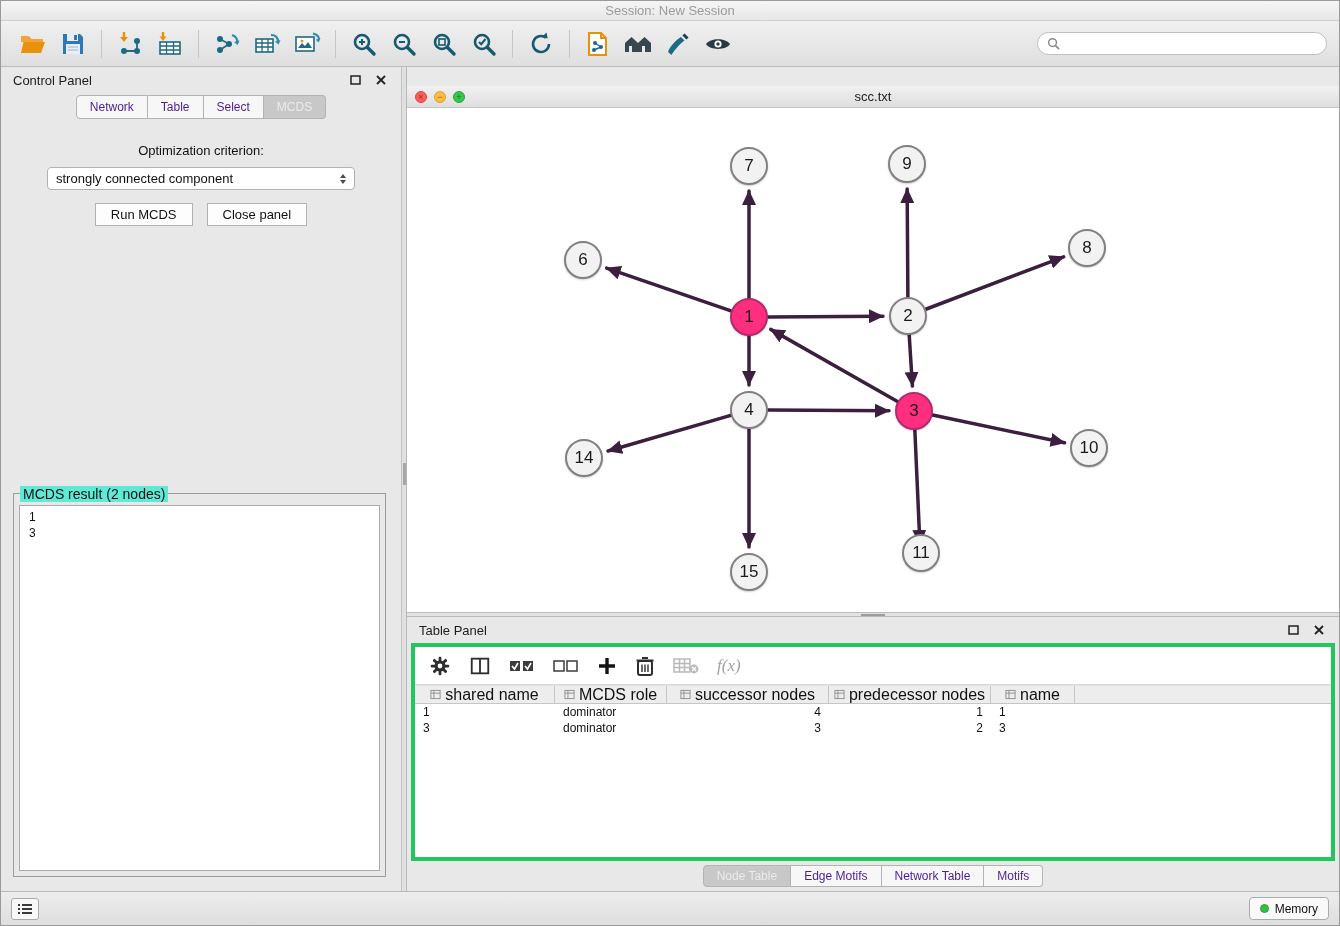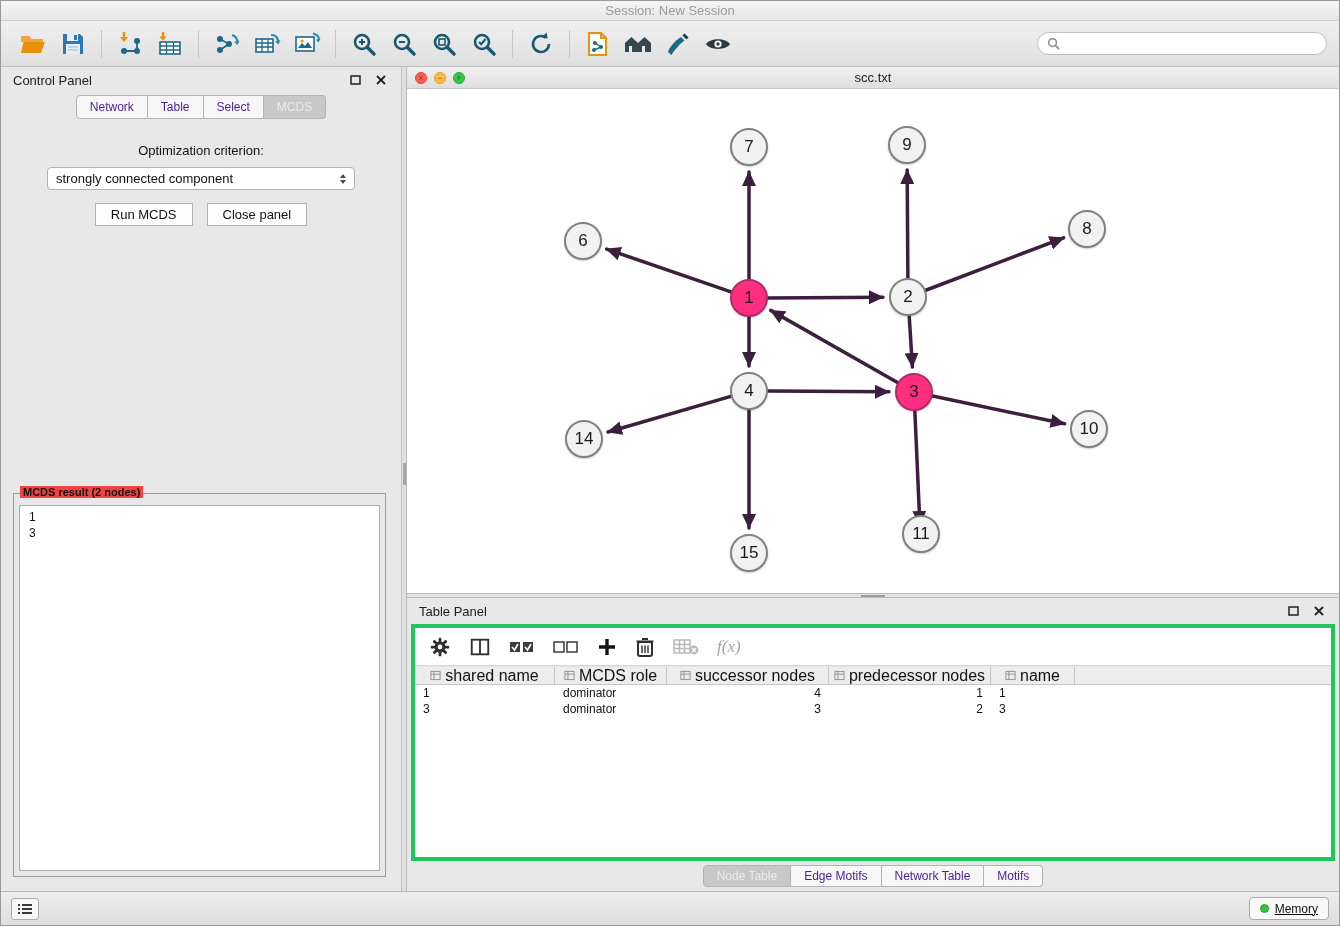--- a/index.html
+++ b/index.html
@@ -31,32 +31,32 @@
 .seg-tab.active{background:#c8c8c8;color:#ebebeb;}
 .cp-body{flex:1;position:relative;}
 .opt-label{text-align:center;font-size:13px;margin-top:24px;color:#111;}
 .select{width:308px;height:23px;margin:9px auto 0;background:#fff;border:1px solid #b2b2b2;border-radius:4px;display:flex;align-items:center;padding:0 8px;font-size:13px;color:#111;cursor:pointer;}
 .select .arrows{margin-left:auto;display:flex;flex-direction:column;gap:2px;align-items:center;}
 .tri-up{width:0;height:0;border-left:3.5px solid transparent;border-right:3.5px solid transparent;border-bottom:4.5px solid #4a4a4a;}
 .tri-down{width:0;height:0;border-left:3.5px solid transparent;border-right:3.5px solid transparent;border-top:4.5px solid #4a4a4a;}
 .cp-buttons{display:flex;justify-content:center;gap:14px;margin-top:13px;}
 .cpbtn{font:13px "Liberation Sans",sans-serif;background:#fdfdfd;border:1px solid #b2b2b2;border-radius:0;padding:3px 15px;cursor:pointer;color:#111;}
 .result-group{position:absolute;left:12px;right:15px;top:374px;bottom:14px;border:1px solid #9c9c9c;}
-.group-title{position:absolute;top:-8px;left:6px;background:#ef4444;padding:0 3px;font-size:11px;color:#111;font-weight:bold;}
+.group-title{position:absolute;top:-8px;left:6px;background:#5eead4;padding:0 3px;font-size:14px;color:#111;}
 .result-list{position:absolute;left:5px;right:5px;top:11px;bottom:5px;background:#fff;border:1px solid #ababab;font-size:12px;line-height:16px;padding:3px 9px;color:#111;overflow:auto;}
 
 
 .vsplit{width:6px;flex:0 0 6px;background:#e0e0e0;border-left:1px solid #c2c2c2;border-right:1px solid #b8b8b8;position:relative;cursor:col-resize;}
 .vhandle{position:absolute;top:48%;left:1px;width:3px;height:22px;background:#a6a6a6;}
 .hsplit{height:5px;flex:0 0 5px;background:#e2e2e2;border-top:1px solid #bbb;border-bottom:1px solid #bbb;position:relative;cursor:row-resize;}
 .hhandle{position:absolute;left:50%;top:1px;width:24px;height:2px;background:#9d9d9d;transform:translateX(-50%);}
 
 
 .right{flex:1;display:flex;flex-direction:column;min-width:0;}
-.net-window{height:526px;flex:0 0 526px;display:flex;flex-direction:column;background:#a16207;}
+.net-window{height:526px;flex:0 0 526px;display:flex;flex-direction:column;background:#a16207;margin-top:19px;}
 .net-titlebar{height:22px;flex:0 0 22px;background:linear-gradient(#f1f1f1,#dedede);border-bottom:1px solid #c6c6c6;display:flex;align-items:center;padding:0 8px;position:relative;}
 .tl{width:12px;height:12px;border-radius:50%;margin-right:7px;font-size:9px;line-height:10px;text-align:center;color:rgba(70,40,20,.65);cursor:pointer;}
 .tl.red{background:#fc5d57;border:1px solid #e0443e;}
 .tl.yellow{background:#fdbc40;border:1px solid #dfa031;}
 .tl.green{background:#34c84a;border:1px solid #2ba23f;}
 .tl.red::after{content:"×";}
 .tl.yellow::after{content:"−";}
 .tl.green::after{content:"+";}
 .net-title{position:absolute;left:0;right:0;text-align:center;font-size:13px;color:#222;pointer-events:none;}
 .canvas{flex:1;position:relative;overflow:hidden;background:#fff;}
@@ -73,21 +73,21 @@
 .ticon{border:none;background:none;display:flex;align-items:center;justify-content:center;cursor:pointer;padding:0;}
 .fx{font:italic 17px "Liberation Serif",serif;color:#a3a3a3;}
 .thead{display:flex;height:19px;flex:0 0 19px;background:#ededed;border-bottom:1px solid #c6c6c6;border-top:1px solid #e2e2e2;}
 .th{display:flex;align-items:center;justify-content:center;gap:4px;font-size:16px;color:#111;border-right:1px solid #c6c6c6;cursor:pointer;}
 .tbody{flex:1;overflow:auto;}
 .trow{display:flex;height:16px;align-items:center;}
 .td{font-size:12px;color:#111;padding:0 8px;}
 .tp-tabs{height:30px;flex:0 0 30px;display:flex;align-items:center;justify-content:center;}
 
 
-.statusbar{height:34px;flex:0 0 34px;background:linear-gradient(#ededed,#dedede);border-top:1px solid #b7b7b7;display:flex;align-items:center;padding:13px 10px;text-decoration:underline;}
+.statusbar{height:34px;flex:0 0 34px;background:linear-gradient(#ededed,#dedede);border-top:1px solid #b7b7b7;display:flex;align-items:center;padding:13px 10px;}
 .status-btn{width:28px;height:22px;border:1px solid #ababab;border-radius:3px;background:#f7f7f7;display:flex;align-items:center;justify-content:center;cursor:pointer;}
 .memory-btn{margin-left:auto;height:23px;border:1px solid #ababab;border-radius:4px;background:#f9f9f9;display:flex;align-items:center;gap:6px;padding:0 10px;font-size:12px;color:#111;cursor:pointer;}
 .dot{width:9px;height:9px;border-radius:50%;background:#35c13f;border:1px solid #27a331;}
 </style>
 </head>
 <body>
 
 <div class="app">
 
   <div class="titlebar">

